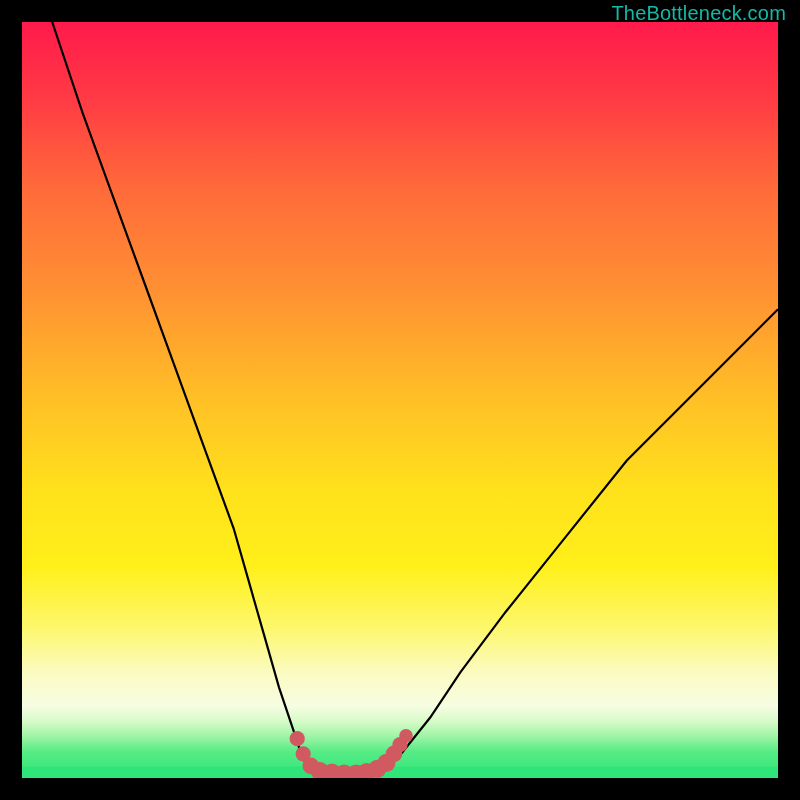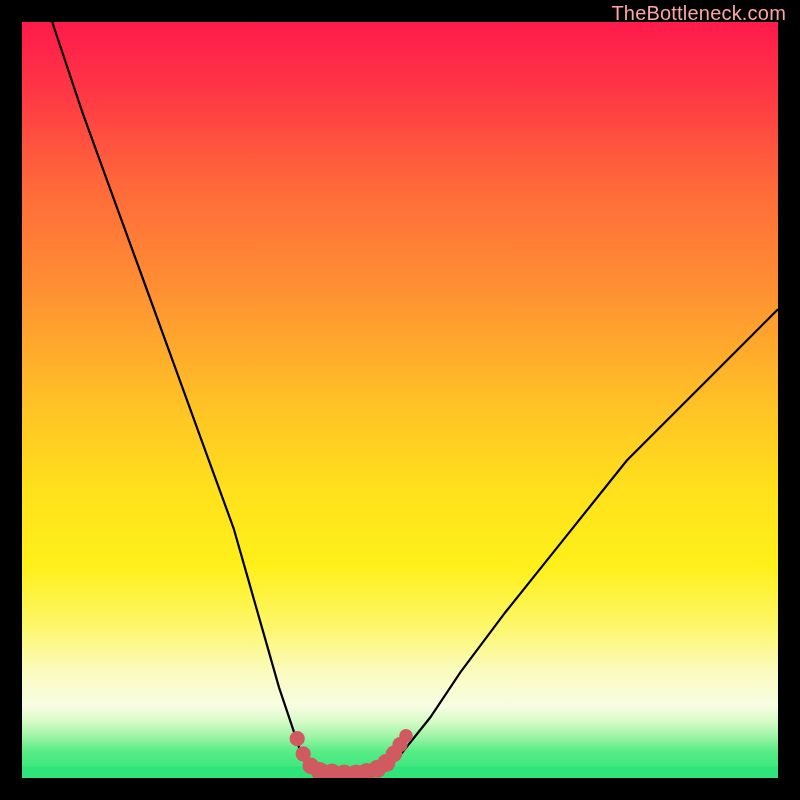--- a/index.html
+++ b/index.html
@@ -23,21 +23,21 @@
     top: 22px;
     left: 22px;
     width: 756px;
     height: 756px;
     overflow: hidden;
   }
   .watermark {
     position: absolute;
     top: 2px;
     right: 14px;
-    color: #fca5a5;
+    color: #14b8a6;
     font-size: 20px;
     font-weight: 400;
     letter-spacing: 0.2px;
     user-select: none;
   }
   svg { display: block; }
 </style>
 </head>
 <body>
 

